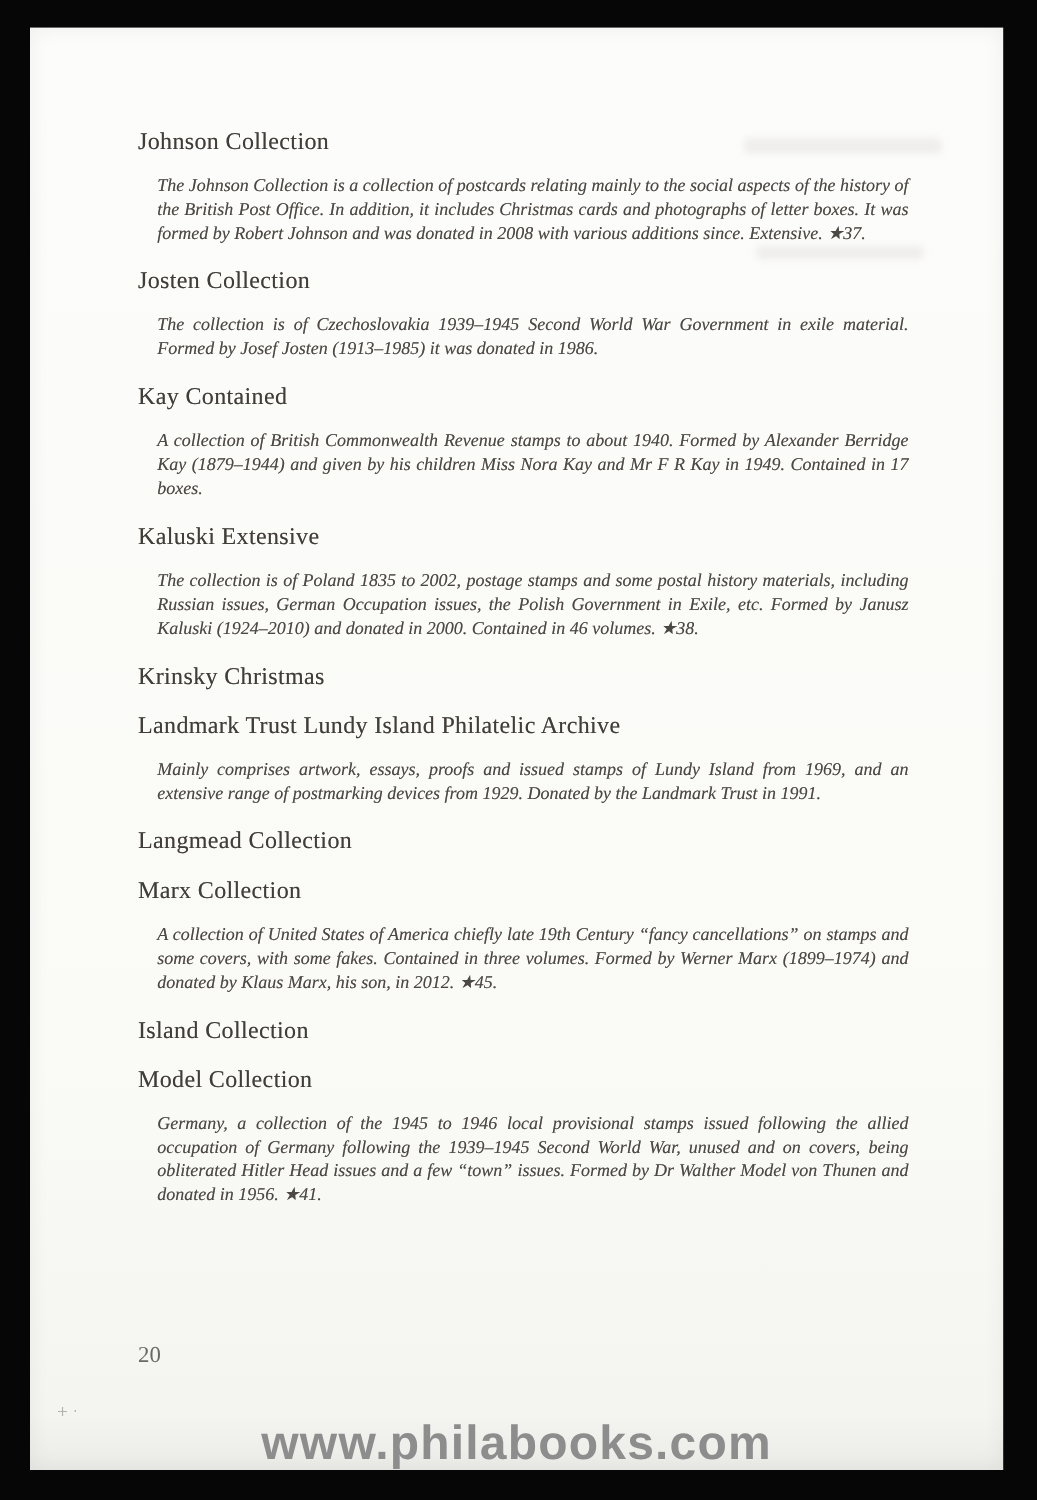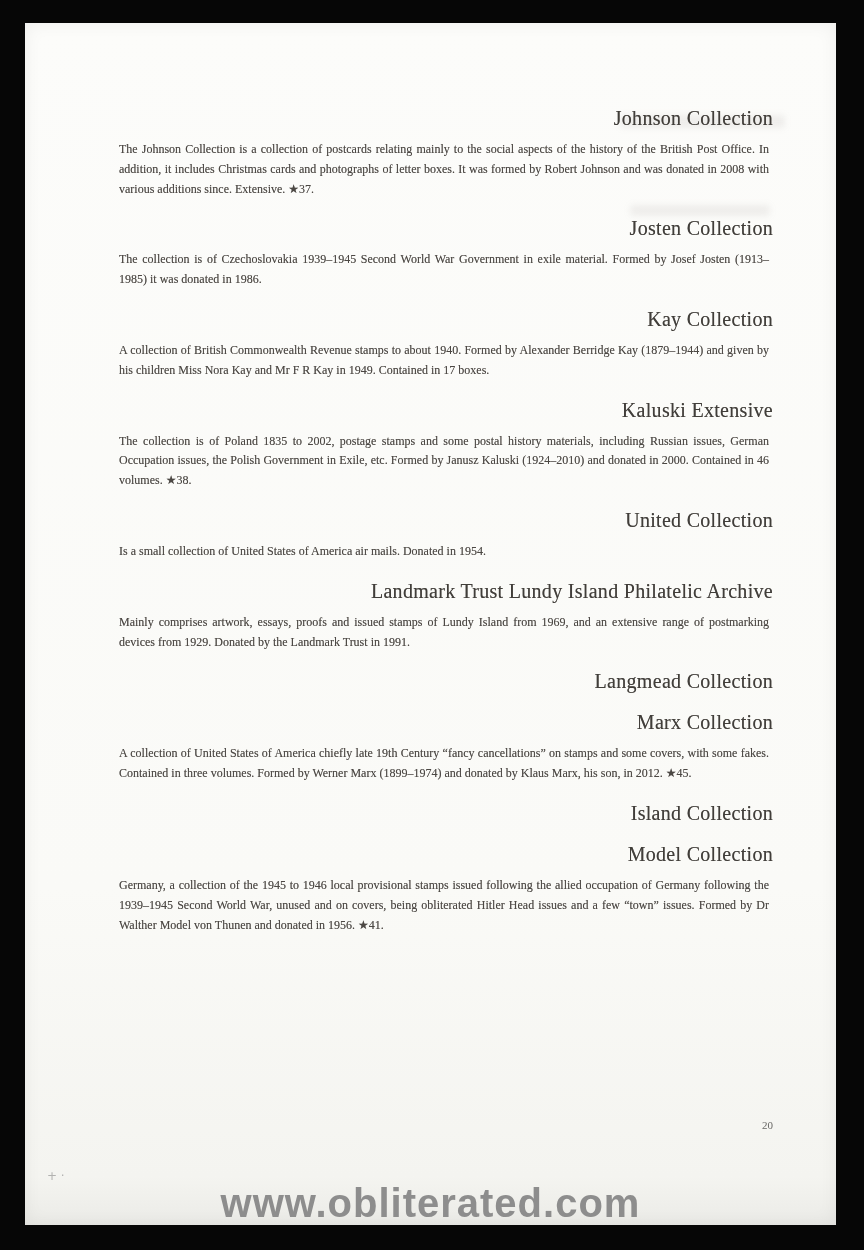--- a/index.html
+++ b/index.html
@@ -23,37 +23,37 @@
     width: 658px;
   }
   .section-title {
     font-size: 20px;
     line-height: 1.15;
     font-weight: 400;
     color: #413e3a;
     margin: 18px 0 10px 0;
     letter-spacing: 0.3px;
     text-shadow: 0 0 0.5px rgba(70,66,60,0.55);
-    text-align: right;
   }
   .section:first-child .section-title { margin-top: 0; }
   .section-body {
-    font-size: 12px;
+    font-size: 15px;
     line-height: 19.8px;
     text-align: justify;
     color: #4c4844;
-    margin: 4px;
+    margin: 16px;
     text-shadow: 0 0 0.4px rgba(76,72,68,0.5);
+    font-style: italic;
   }
   .page-number {
     position: absolute;
     left: 90px; top: 1096px;
     width: 658px;
-    text-align: right;
-    font-size: 11px;
+    text-align: left;
+    font-size: 19px;
     color: #69686
     6;
     color: #696866;
   }
   .watermark {
     position: absolute;
     left: 0; top: 1158px;
     width: 100%;
     text-align: center;
     font-family: "Liberation Sans", "DejaVu Sans", sans-serif;
@@ -92,32 +92,31 @@
     <h2 class="section-title">Johnson Collection</h2>
     <p class="section-body">The Johnson Collection is a collection of postcards relating mainly to the social aspects of the history of the British Post Office. In addition, it includes Christmas cards and photographs of letter boxes. It was formed by Robert Johnson and was donated in 2008 with various additions since. Extensive. ★37.</p>
   </div>
 
   <div class="section">
     <h2 class="section-title">Josten Collection</h2>
     <p class="section-body">The collection is of Czechoslovakia 1939–1945 Second World War Government in exile material. Formed by Josef Josten (1913–1985) it was donated in 1986.</p>
   </div>
 
   <div class="section">
-    <h2 class="section-title">Kay Collection</h2>
+    <h2 class="section-title">Kay Contained</h2>
     <p class="section-body">A collection of British Commonwealth Revenue stamps to about 1940. Formed by Alexander Berridge Kay (1879–1944) and given by his children Miss Nora Kay and Mr F R Kay in 1949. Contained in 17 boxes.</p>
   </div>
 
   <div class="section">
     <h2 class="section-title">Kaluski Extensive</h2>
     <p class="section-body">The collection is of Poland 1835 to 2002, postage stamps and some postal history materials, including Russian issues, German Occupation issues, the Polish Government in Exile, etc. Formed by Janusz Kaluski (1924–2010) and donated in 2000. Contained in 46 volumes. ★38.</p>
   </div>
 
   <div class="section">
-    <h2 class="section-title">United Collection</h2>
-    <p class="section-body">Is a small collection of United States of America air mails. Donated in 1954.</p>
+    <h2 class="section-title">Krinsky Christmas</h2>
   </div>
 
   <div class="section">
     <h2 class="section-title">Landmark Trust Lundy Island Philatelic Archive</h2>
     <p class="section-body">Mainly comprises artwork, essays, proofs and issued stamps of Lundy Island from 1969, and an extensive range of postmarking devices from 1929. Donated by the Landmark Trust in 1991.</p>
   </div>
 
   <div class="section">
     <h2 class="section-title">Langmead Collection</h2>
   </div>
@@ -134,15 +133,15 @@
   <div class="section">
     <h2 class="section-title">Model Collection</h2>
     <p class="section-body">Germany, a collection of the 1945 to 1946 local provisional stamps issued following the allied occupation of Germany following the 1939–1945 Second World War, unused and on covers, being obliterated Hitler Head issues and a few “town” issues. Formed by Dr Walther Model von Thunen and donated in 1956. ★41.</p>
   </div>
 </div>
 
   <div class="page-number">20</div>
 
   <div class="scan-mark">+ ·</div>
 
-  <div class="watermark">www.obliterated.com</div>
+  <div class="watermark">www.philabooks.com</div>
 
 </div>
 
 </body></html>

